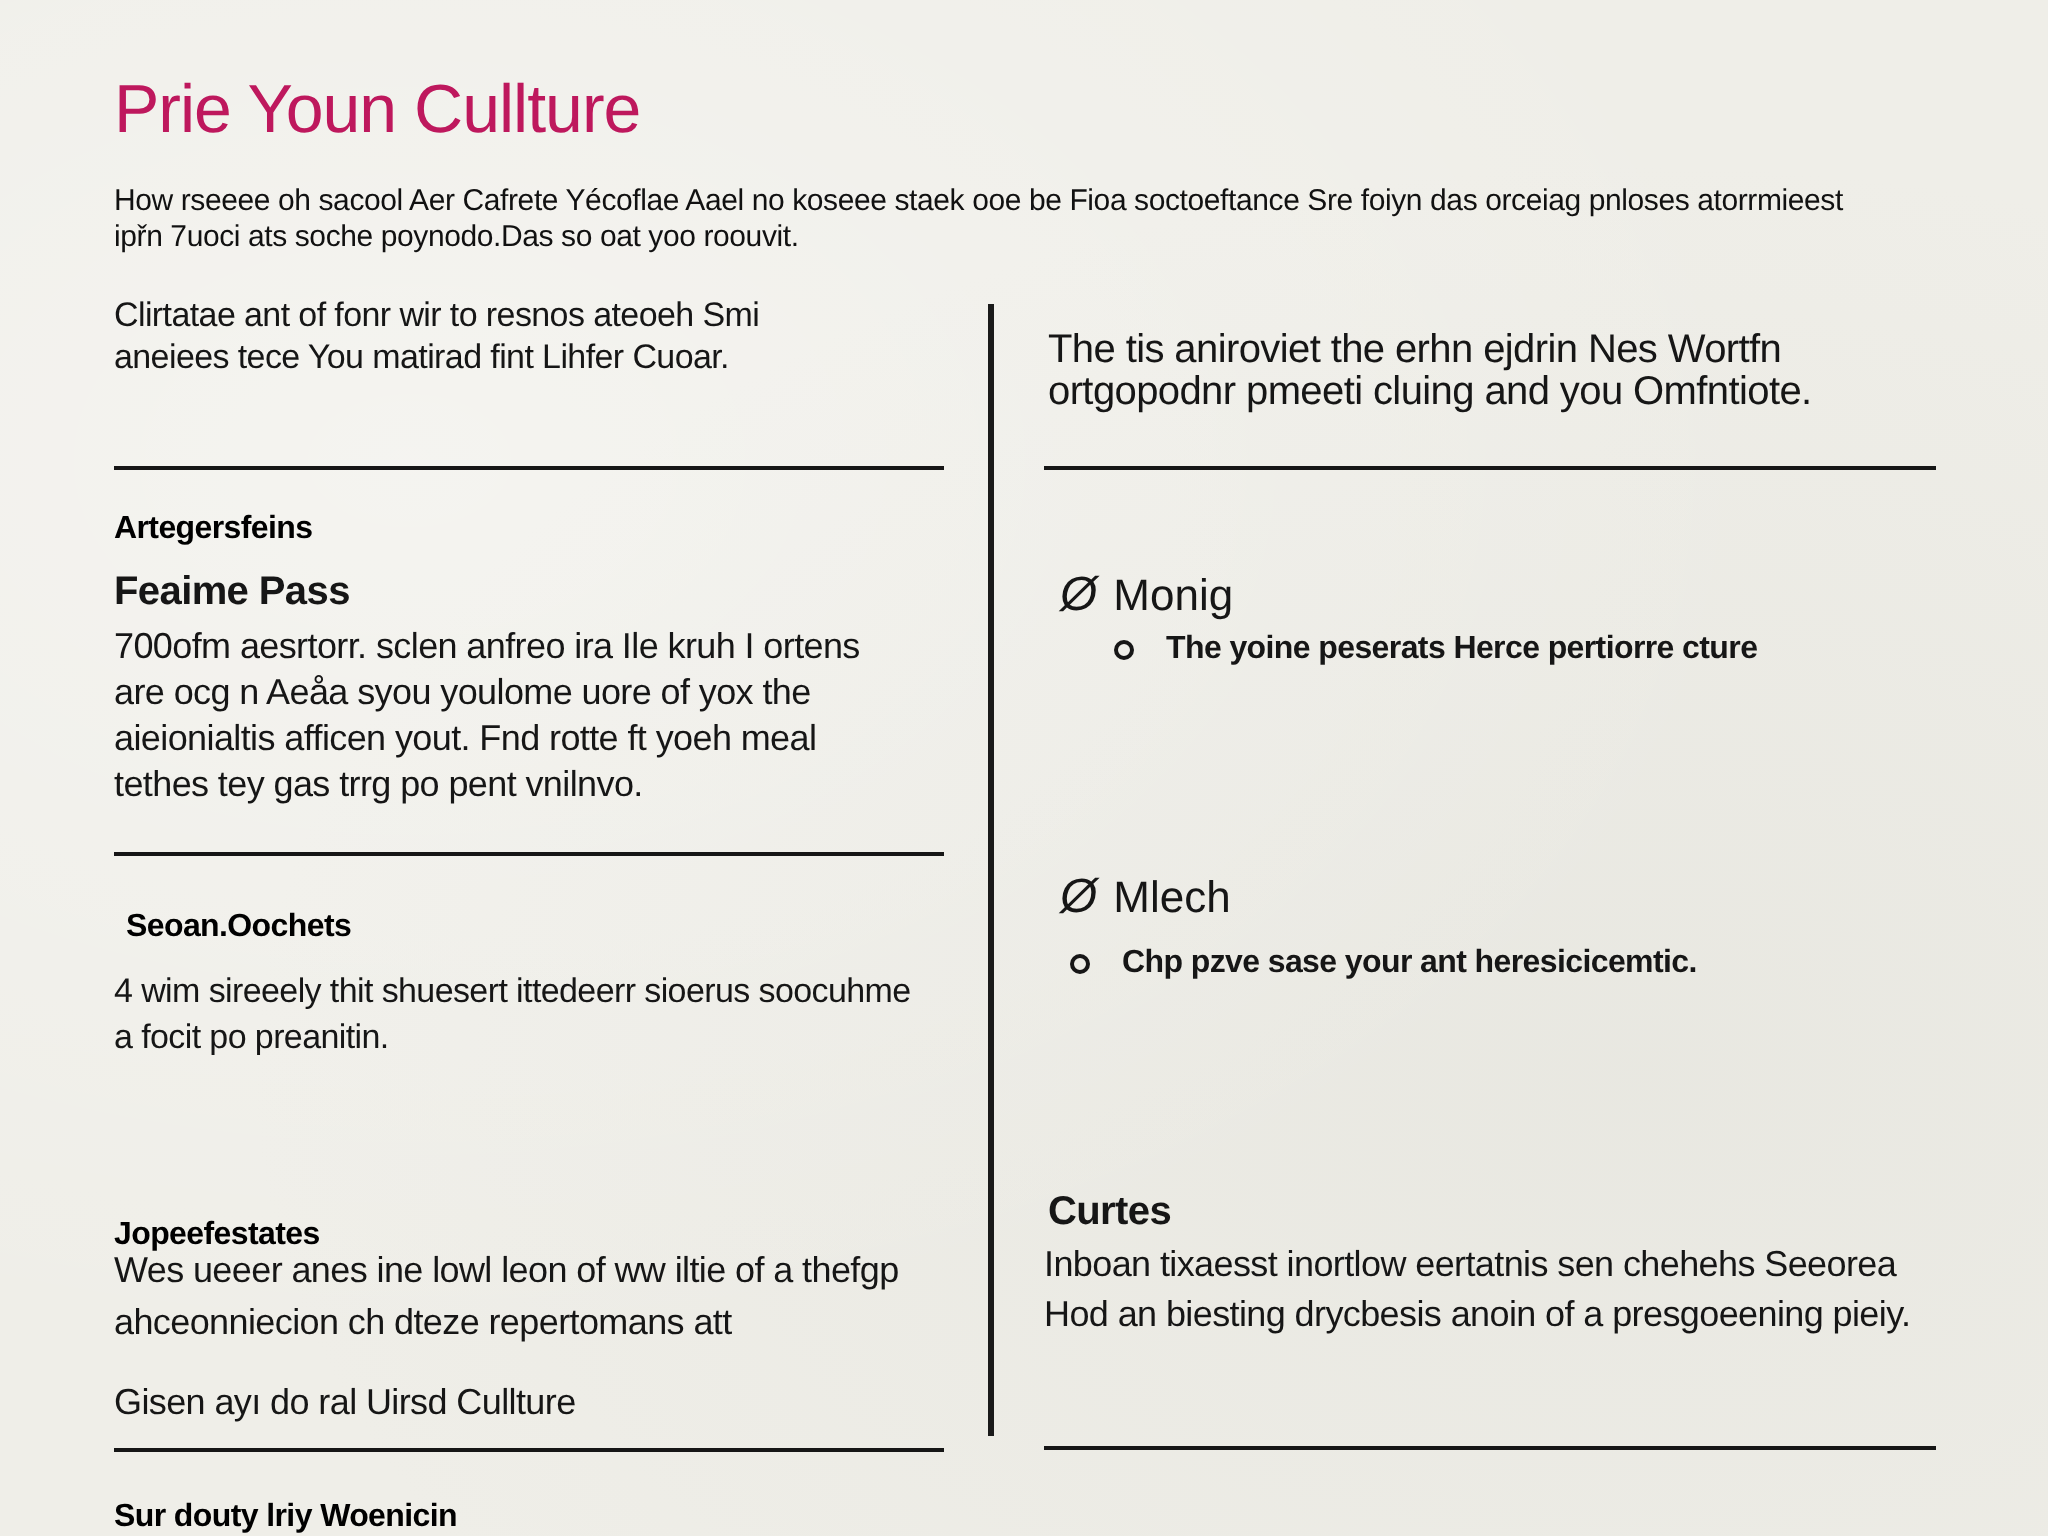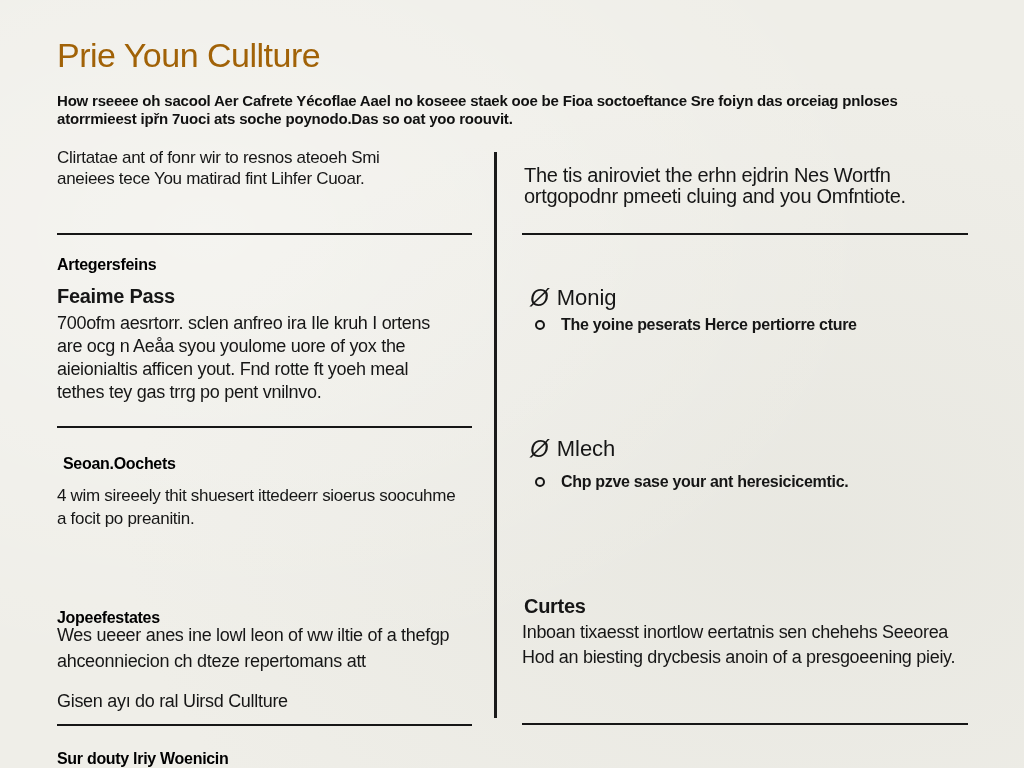--- a/index.html
+++ b/index.html
@@ -19,29 +19,29 @@
       position: relative;
     }
     .title {
       position: absolute;
       left: 57px;
       top: 36px;
       font-size: 34px;
       font-weight: 400;
       letter-spacing: -0.5px;
       margin: 0;
-      color: #a16207;
+      color: #be185d;
     }
     .intro {
       position: absolute;
       left: 57px;
       top: 92px;
       width: 880px;
       font-size: 15px;
-      font-weight: 700;
+      font-weight: 400;
       line-height: 18px;
       letter-spacing: -0.2px;
     }
     .col-divider {
       position: absolute;
       left: 494px;
       top: 152px;
       width: 3px;
       height: 566px;
       background: #1a1a1a;
@@ -130,21 +130,21 @@
 <div class="hr" style="left:57px; top:724px; width:415px;"></div>
 <div class="sub" style="left:57px; top:738px;">Sur douty lriy Woenicin</div>
 
 <div class="txt" style="left:524px; top:165px; width:400px; font-size:20px; line-height:21px;">The tis aniroviet the erhn ejdrin Nes Wortfn ortgopodnr pmeeti cluing and you Omfntiote.</div>
 <div class="hr" style="left:522px; top:233px; width:446px;"></div>
 
 <div class="bullet-title" style="left:530px; top:285px;">
   <span class="slash-o">Ø</span>
   <span>Monig</span>
 </div>
-<div class="bullet-line" style="left:535px; top:316px;">
+<div class="bullet-line" style="left:557px; top:316px;">
   <span class="circle"></span>
   <span>The yoine peserats Herce pertiorre cture</span>
 </div>
 
 <div class="bullet-title" style="left:530px; top:436px;">
   <span class="slash-o">Ø</span>
   <span>Mlech</span>
 </div>
 <div class="bullet-line" style="left:535px; top:473px;">
   <span class="circle"></span>

